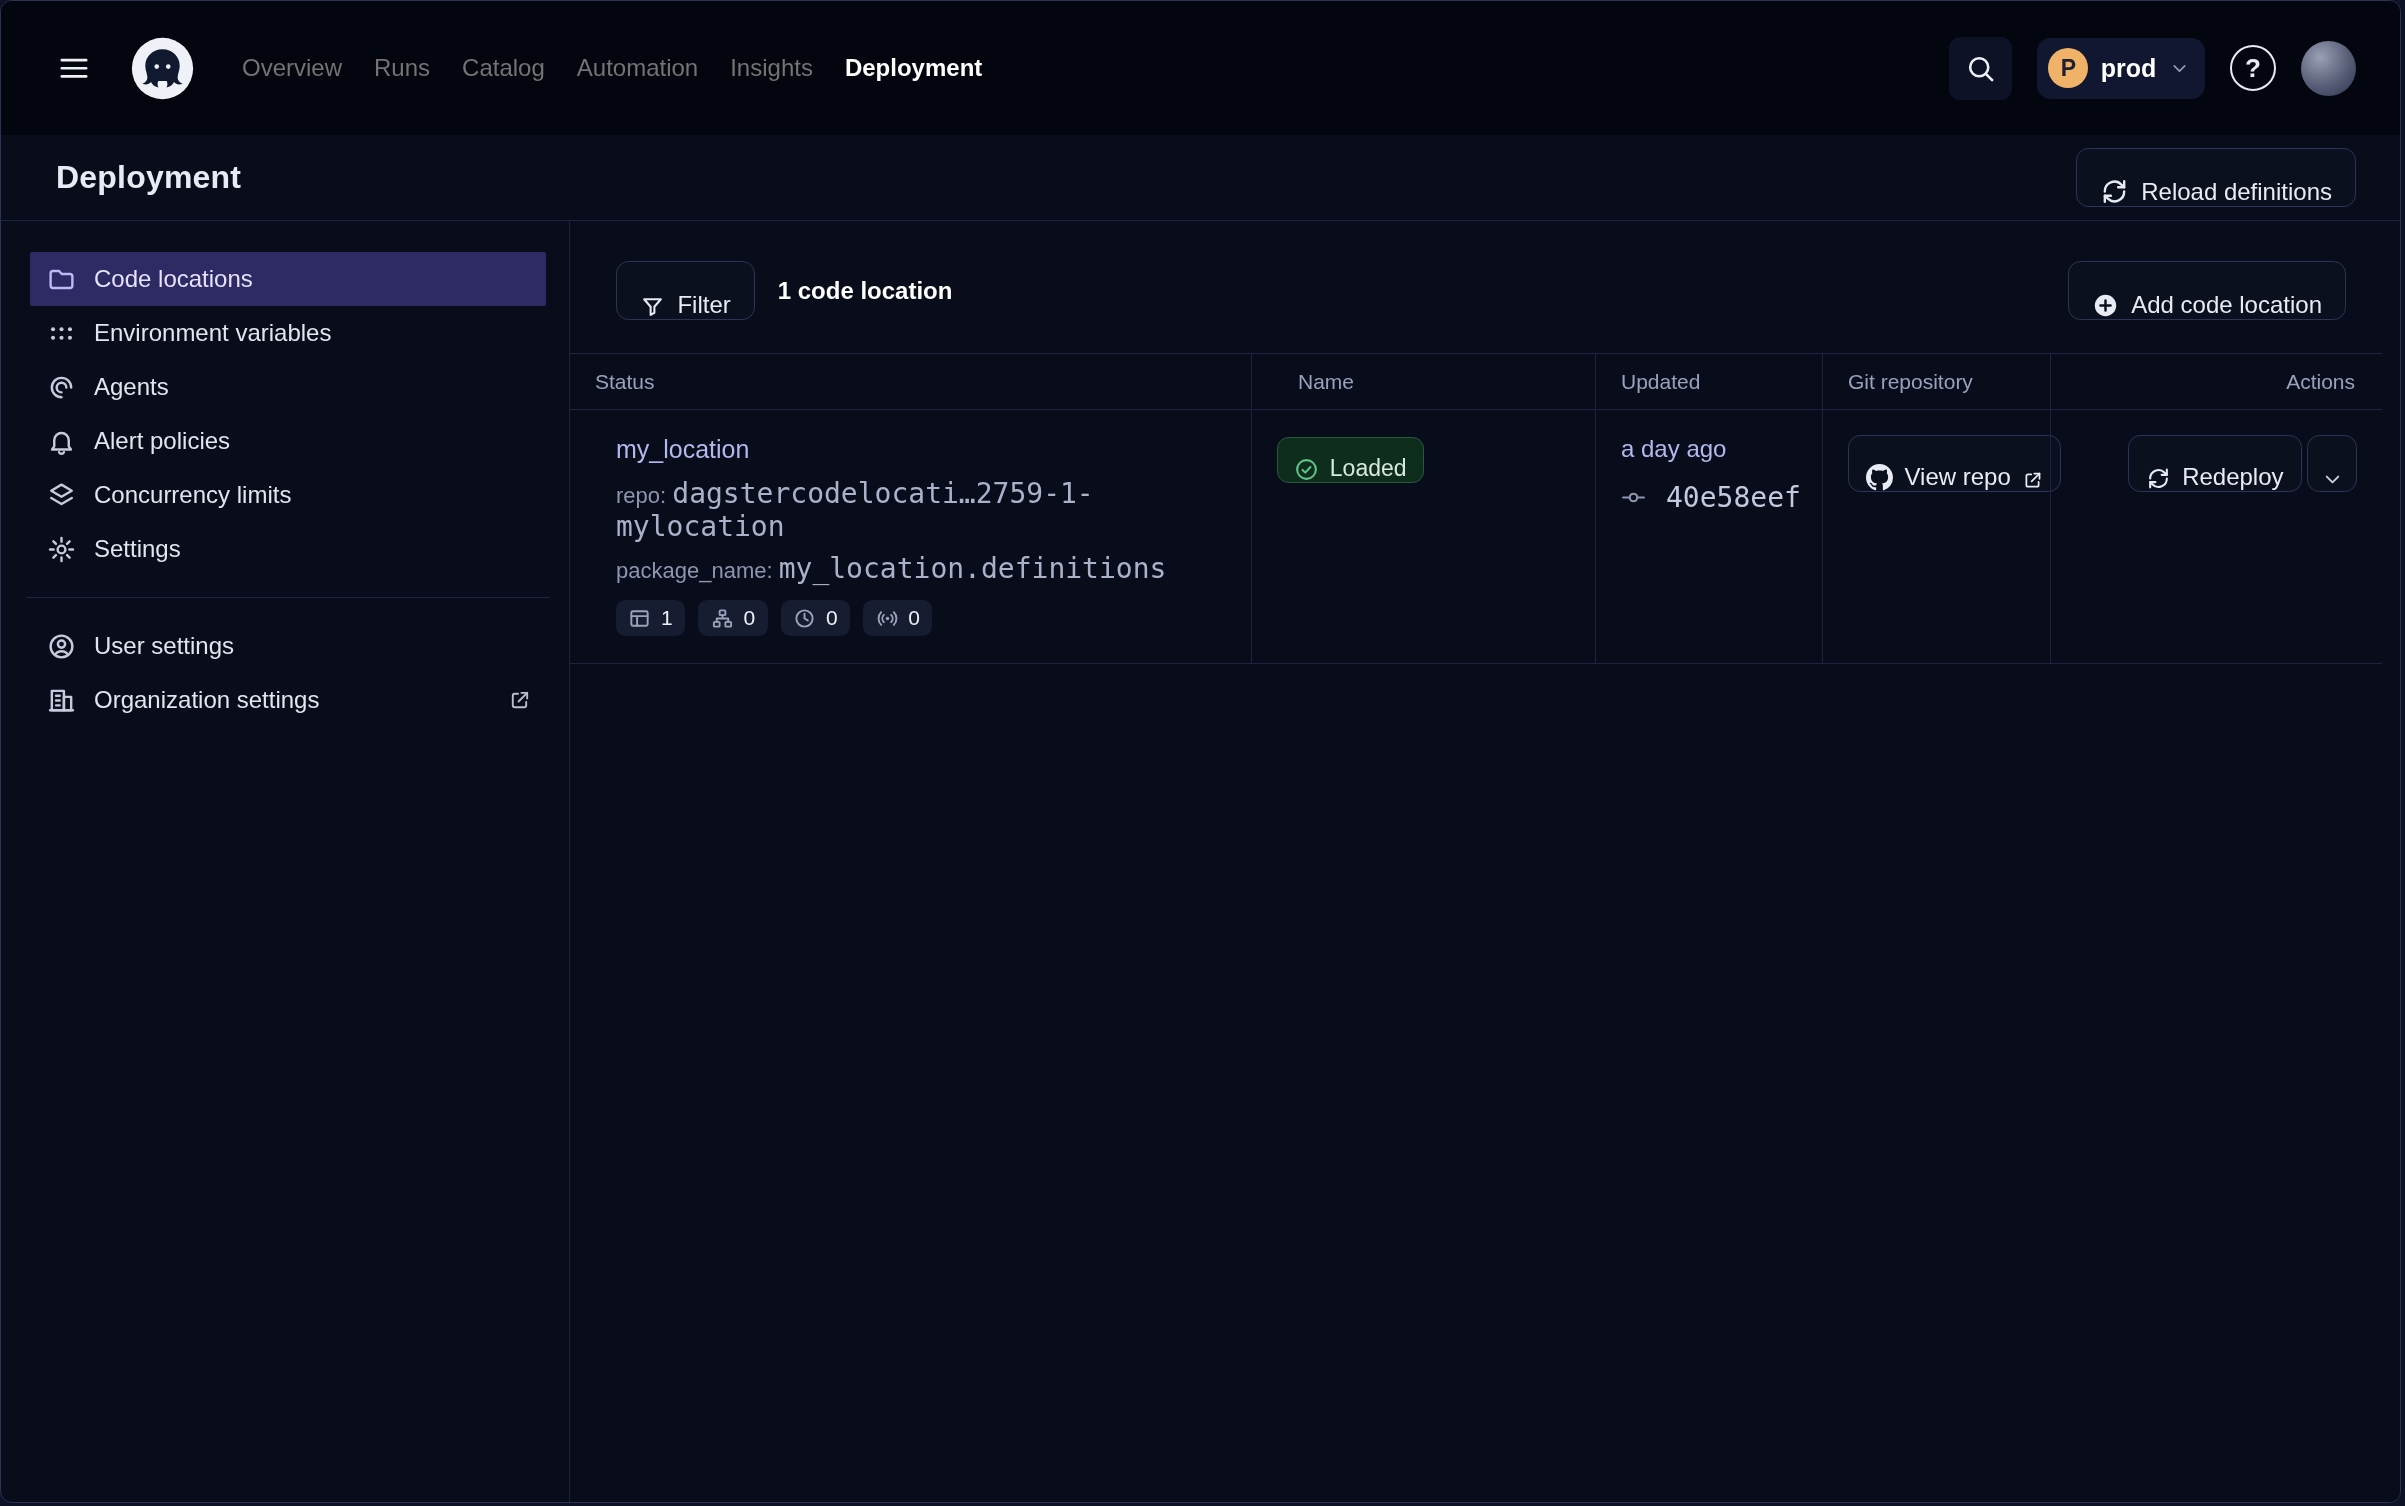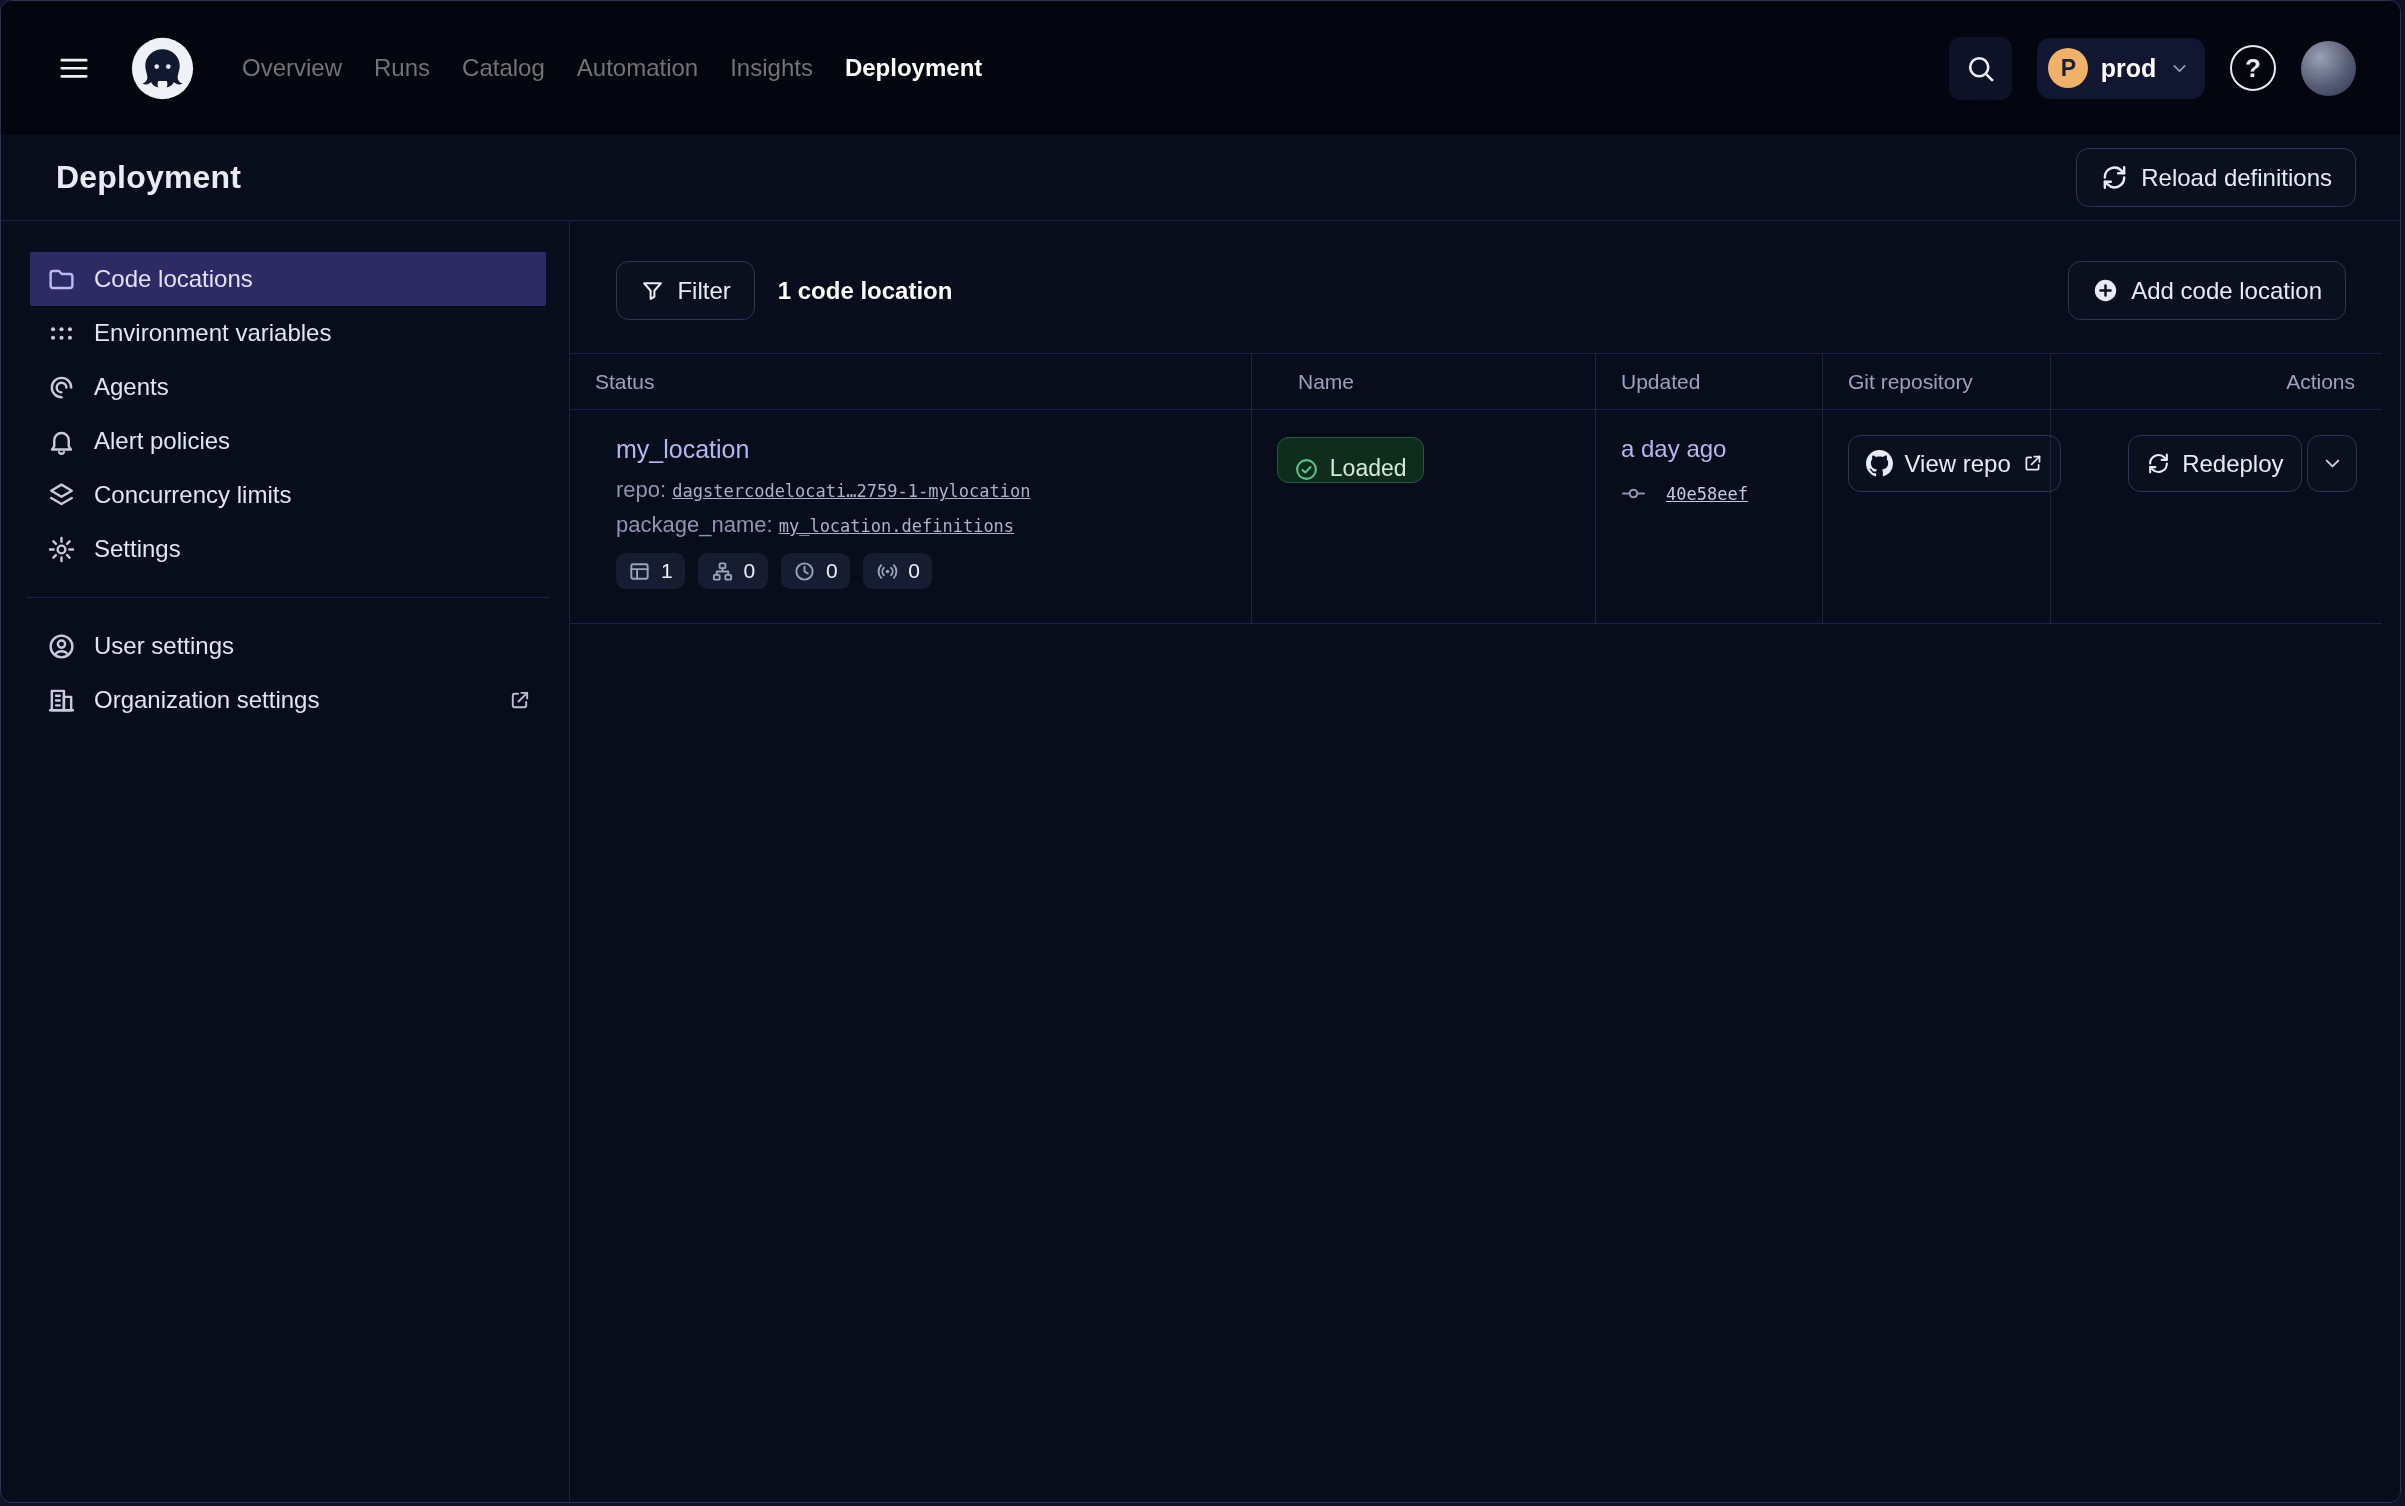--- a/index.html
+++ b/index.html
@@ -28,21 +28,21 @@
   .navlink.active{color:#ffffff;font-weight:700;}
   .nav-right{margin-left:auto;display:flex;align-items:center;gap:25px;}
   .switcher{display:flex;align-items:center;gap:12.4px;background:#111730;border:none;border-radius:13.4px;padding:10.5px 15.3px 10.5px 11.5px;color:#fff;font-size:25px;font-weight:600;cursor:pointer;font-family:inherit;}
   .avatar-initial{width:40px;height:40px;border-radius:50%;background:var(--orange,#f0b168);color:#1c2030;font-weight:700;font-size:23px;display:flex;align-items:center;justify-content:center;}
   .switcher .chev{color:#9099b4;}
   .helpbtn{width:46px;height:46px;border-radius:50%;border:2.9px solid #e8eaf4;background:none;color:#e8eaf4;font-size:26px;font-weight:600;display:flex;align-items:center;justify-content:center;cursor:pointer;font-family:inherit;}
   .user-avatar{width:55px;height:55px;border-radius:50%;background:radial-gradient(circle at 35% 30%,#9aa0b4,#565d75 55%,#2e3450);cursor:pointer;}
   
   .pagehead{height:86px;flex:none;display:flex;align-items:center;padding:0 44px 0 55px;border-bottom:1px solid #1d2442;background:#090d1b;box-sizing:border-box;}
   .pagehead h1{font-size:32px;margin:0;font-weight:600;letter-spacing:0.2px;}
-  .btn{display:inline-flex;align-items:center;gap:12.4px;background:#0b101f;border:1px solid #2c3557;border-radius:12.4px;color:#e8eaf4;font-size:24px;height:59px;padding:0 23px;cursor:pointer;font-family:inherit;white-space:nowrap;}
+  .btn{display:inline-flex;align-items:flex-end;gap:12.4px;background:#0b101f;border:1px solid #2c3557;border-radius:12.4px;color:#e8eaf4;font-size:24px;height:59px;padding:0 23px;cursor:pointer;font-family:inherit;white-space:nowrap;}
   .pagehead .btn{margin-left:auto;}
   
   .bodywrap{flex:1;display:flex;min-height:0;}
   .sidebar{width:569px;flex:none;border-right:1px solid #1d2442;padding:31px 23px 0 29px;box-sizing:border-box;}
   .side-item{display:flex;align-items:center;gap:18px;height:54px;padding:0 15.3px 0 17px;border-radius:2px;font-size:24px;color:#e2e5f0;cursor:pointer;}
   .side-item .sicon{color:#c6cadd;display:flex;}
   .side-item.active{background:#2e2a63;color:#e4e1fd;}
   .side-item.active .sicon{color:#beb8f5;}
   .side-item .ext{margin-left:auto;color:#b9bdd0;display:flex;}
   .side-divider{border-top:1px solid #1d2442;margin:21px -3.8px;}
@@ -58,21 +58,21 @@
   .th{display:flex;align-items:center;font-size:21px;color:#99a2bc;padding-left:25px;box-sizing:border-box;}
   .th-name{padding-left:46px;}
   .th-actions{justify-content:flex-end;padding-right:27px;}
   .th + .th{border-left:1px solid #1d2442;}
   .trow{border-bottom:1px solid #1d2442;min-height:213px;}
   .td{padding:25px 17px 27px 25px;box-sizing:border-box;}
   .td + .td{border-left:1px solid #1d2442;}
   .td-name{padding-left:46px;}
   .loc-link{color:var(--link,#b3b8ee);font-size:25px;text-decoration:none;display:inline-block;margin-bottom:13.4px;cursor:pointer;}
   .meta{font-size:22px;color:#8d96b0;margin-bottom:8.6px;}
-  .mono{font-family:"DejaVu Sans Mono","Liberation Mono",monospace;font-size:17px;text-decoration:underline;}
+  .mono{font-family:"DejaVu Sans Mono","Liberation Mono",monospace;font-size:28px;}
   .meta .mono{color:#aab2ca;}
   .chips{display:flex;gap:13.4px;margin-top:15.3px;}
   .chip{display:inline-flex;align-items:center;gap:9.6px;background:#171d30;border-radius:9.6px;height:36px;padding:0 12.4px;font-size:21px;color:#eef0f8;}
   .chip svg{color:#9aa3bc;}
   .td-status{padding-top:27px;}
   .status-chip{display:inline-flex;align-items:flex-end;gap:10.5px;background:var(--green-bg,#0f2d1d);border:1px solid var(--green-border,#265c3c);border-radius:11.5px;height:44px;padding:0 16.3px;font-size:23px;color:#d6e9de;}
   .status-chip svg{color:var(--green,#5ec487);}
   .updated-link{color:var(--link,#b3b8ee);font-size:24px;text-decoration:none;display:inline-block;cursor:pointer;}
   .commit{display:flex;align-items:center;gap:20px;margin-top:18px;color:#c3cadf;}
   .commit svg{color:#8d96b0;}

